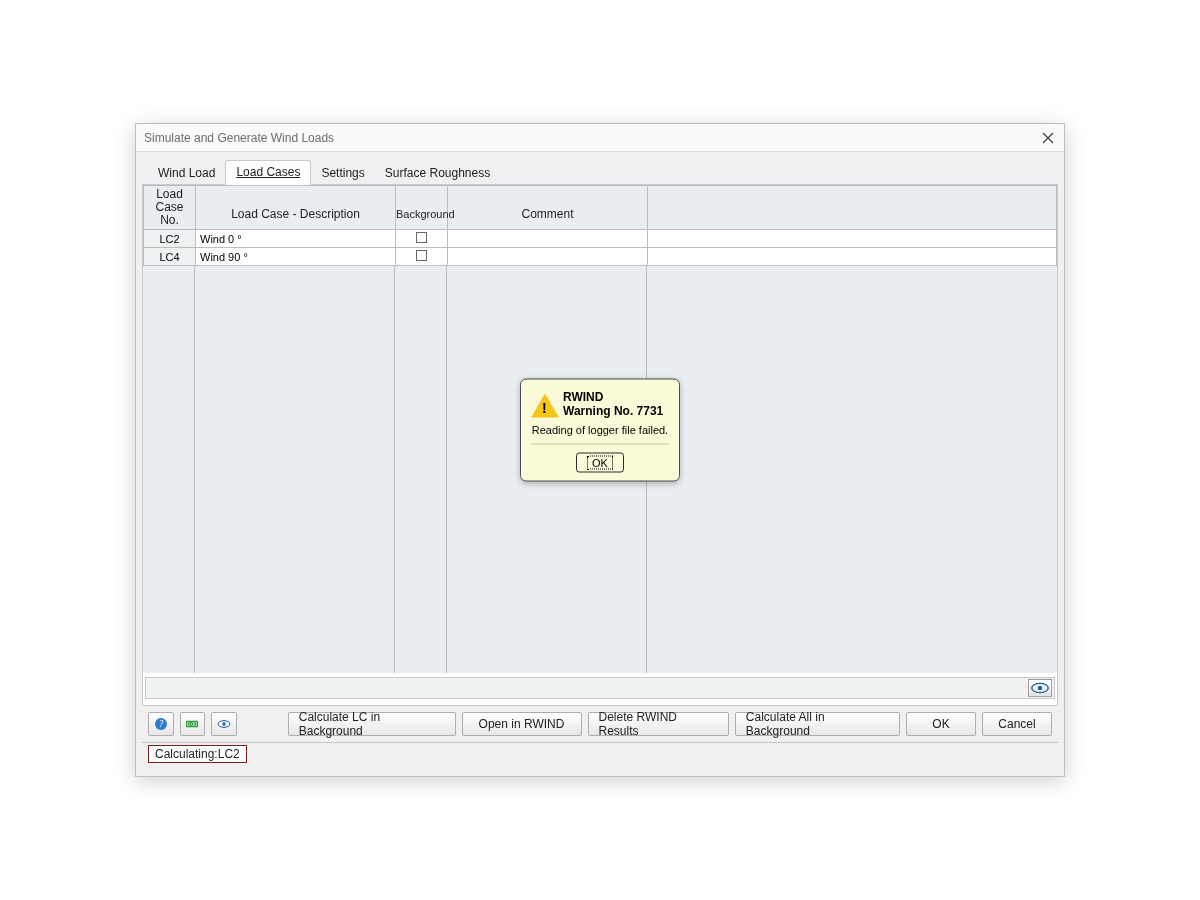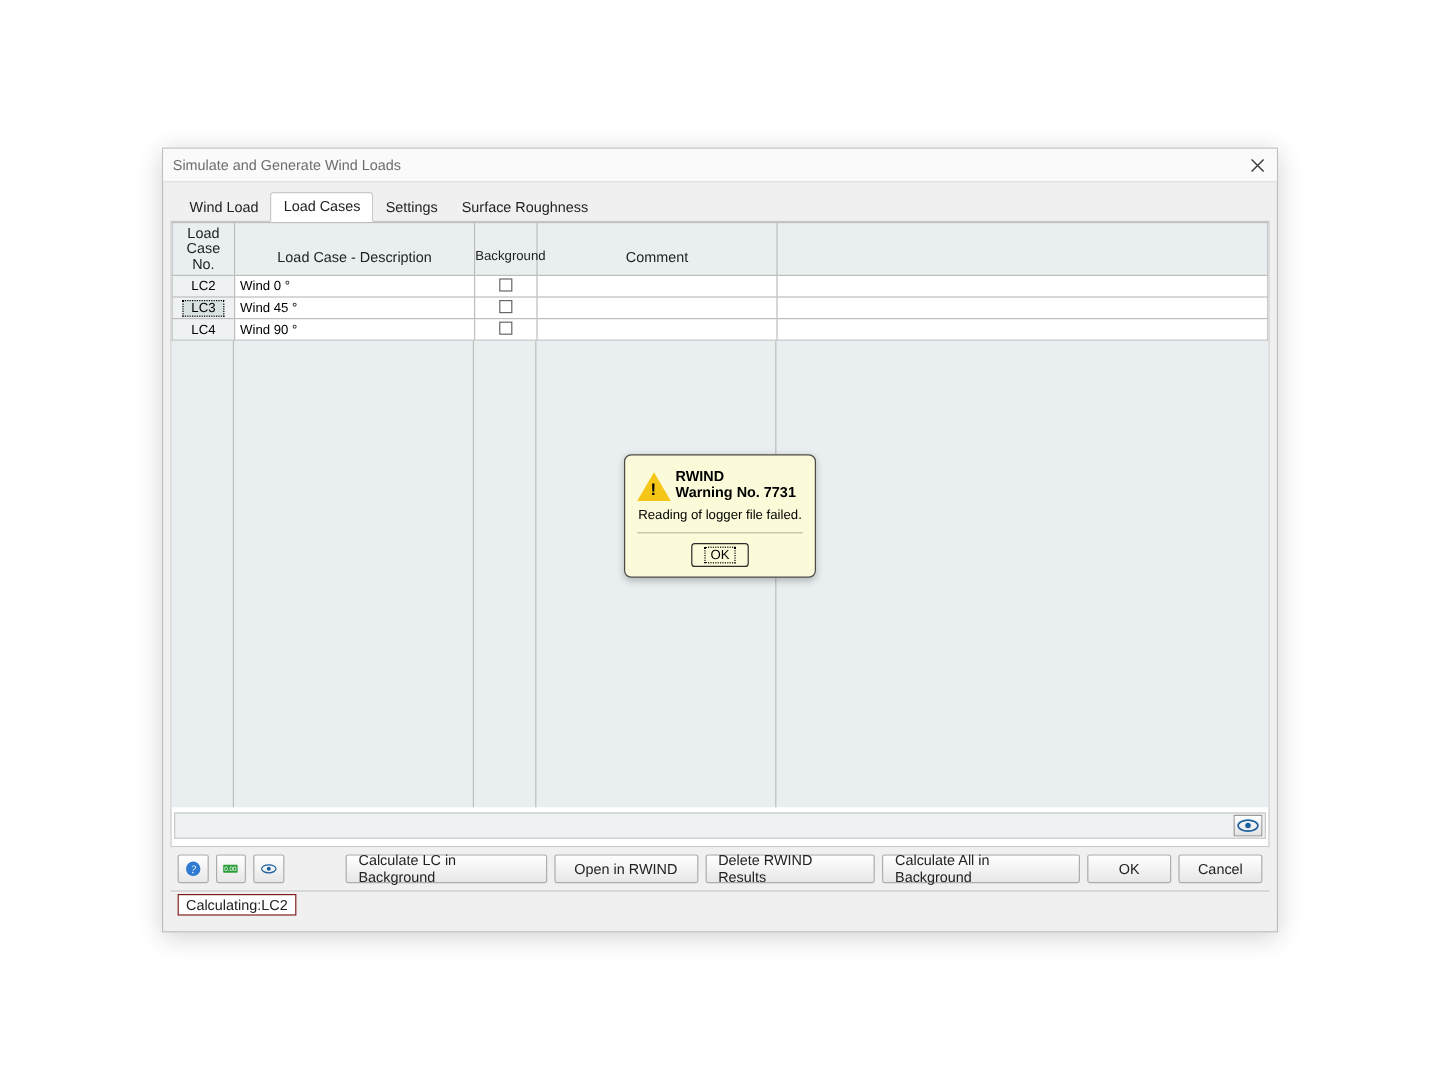--- a/index.html
+++ b/index.html
@@ -35,20 +35,21 @@
     color: #222;
     cursor: pointer;
     position: relative;
     top: 1px;
   }
   .tab.active {
     background: #fff;
     border: 1px solid #c9c9c9;
     border-bottom: 1px solid #fff;
     border-radius: 3px 3px 0 0;
+    text-decoration: underline;
   }
 
   
   .panel {
     flex: 1;
     background: #fff;
     border: 1px solid #c9c9c9;
     display: flex; flex-direction: column;
   }
 
@@ -225,27 +226,20 @@
           </thead>
           <tbody>
             <tr>
               <td class="no"><span>LC2</span></td>
               <td class="desc">Wind 0 °</td>
               <td class="chk"><span class="chkbox"></span></td>
               <td></td>
               <td></td>
             </tr>
             <tr>
-              <td class="no sel"><span>LC3</span></td>
-              <td class="desc">Wind 45 °</td>
-              <td class="chk"><span class="chkbox"></span></td>
-              <td></td>
-              <td></td>
-            </tr>
-            <tr>
               <td class="no"><span>LC4</span></td>
               <td class="desc">Wind 90 °</td>
               <td class="chk"><span class="chkbox"></span></td>
               <td></td>
               <td></td>
             </tr>
           </tbody>
         </table>
         <div class="grid-fill">
           <div class="col-sep" style="width:52px"></div>

